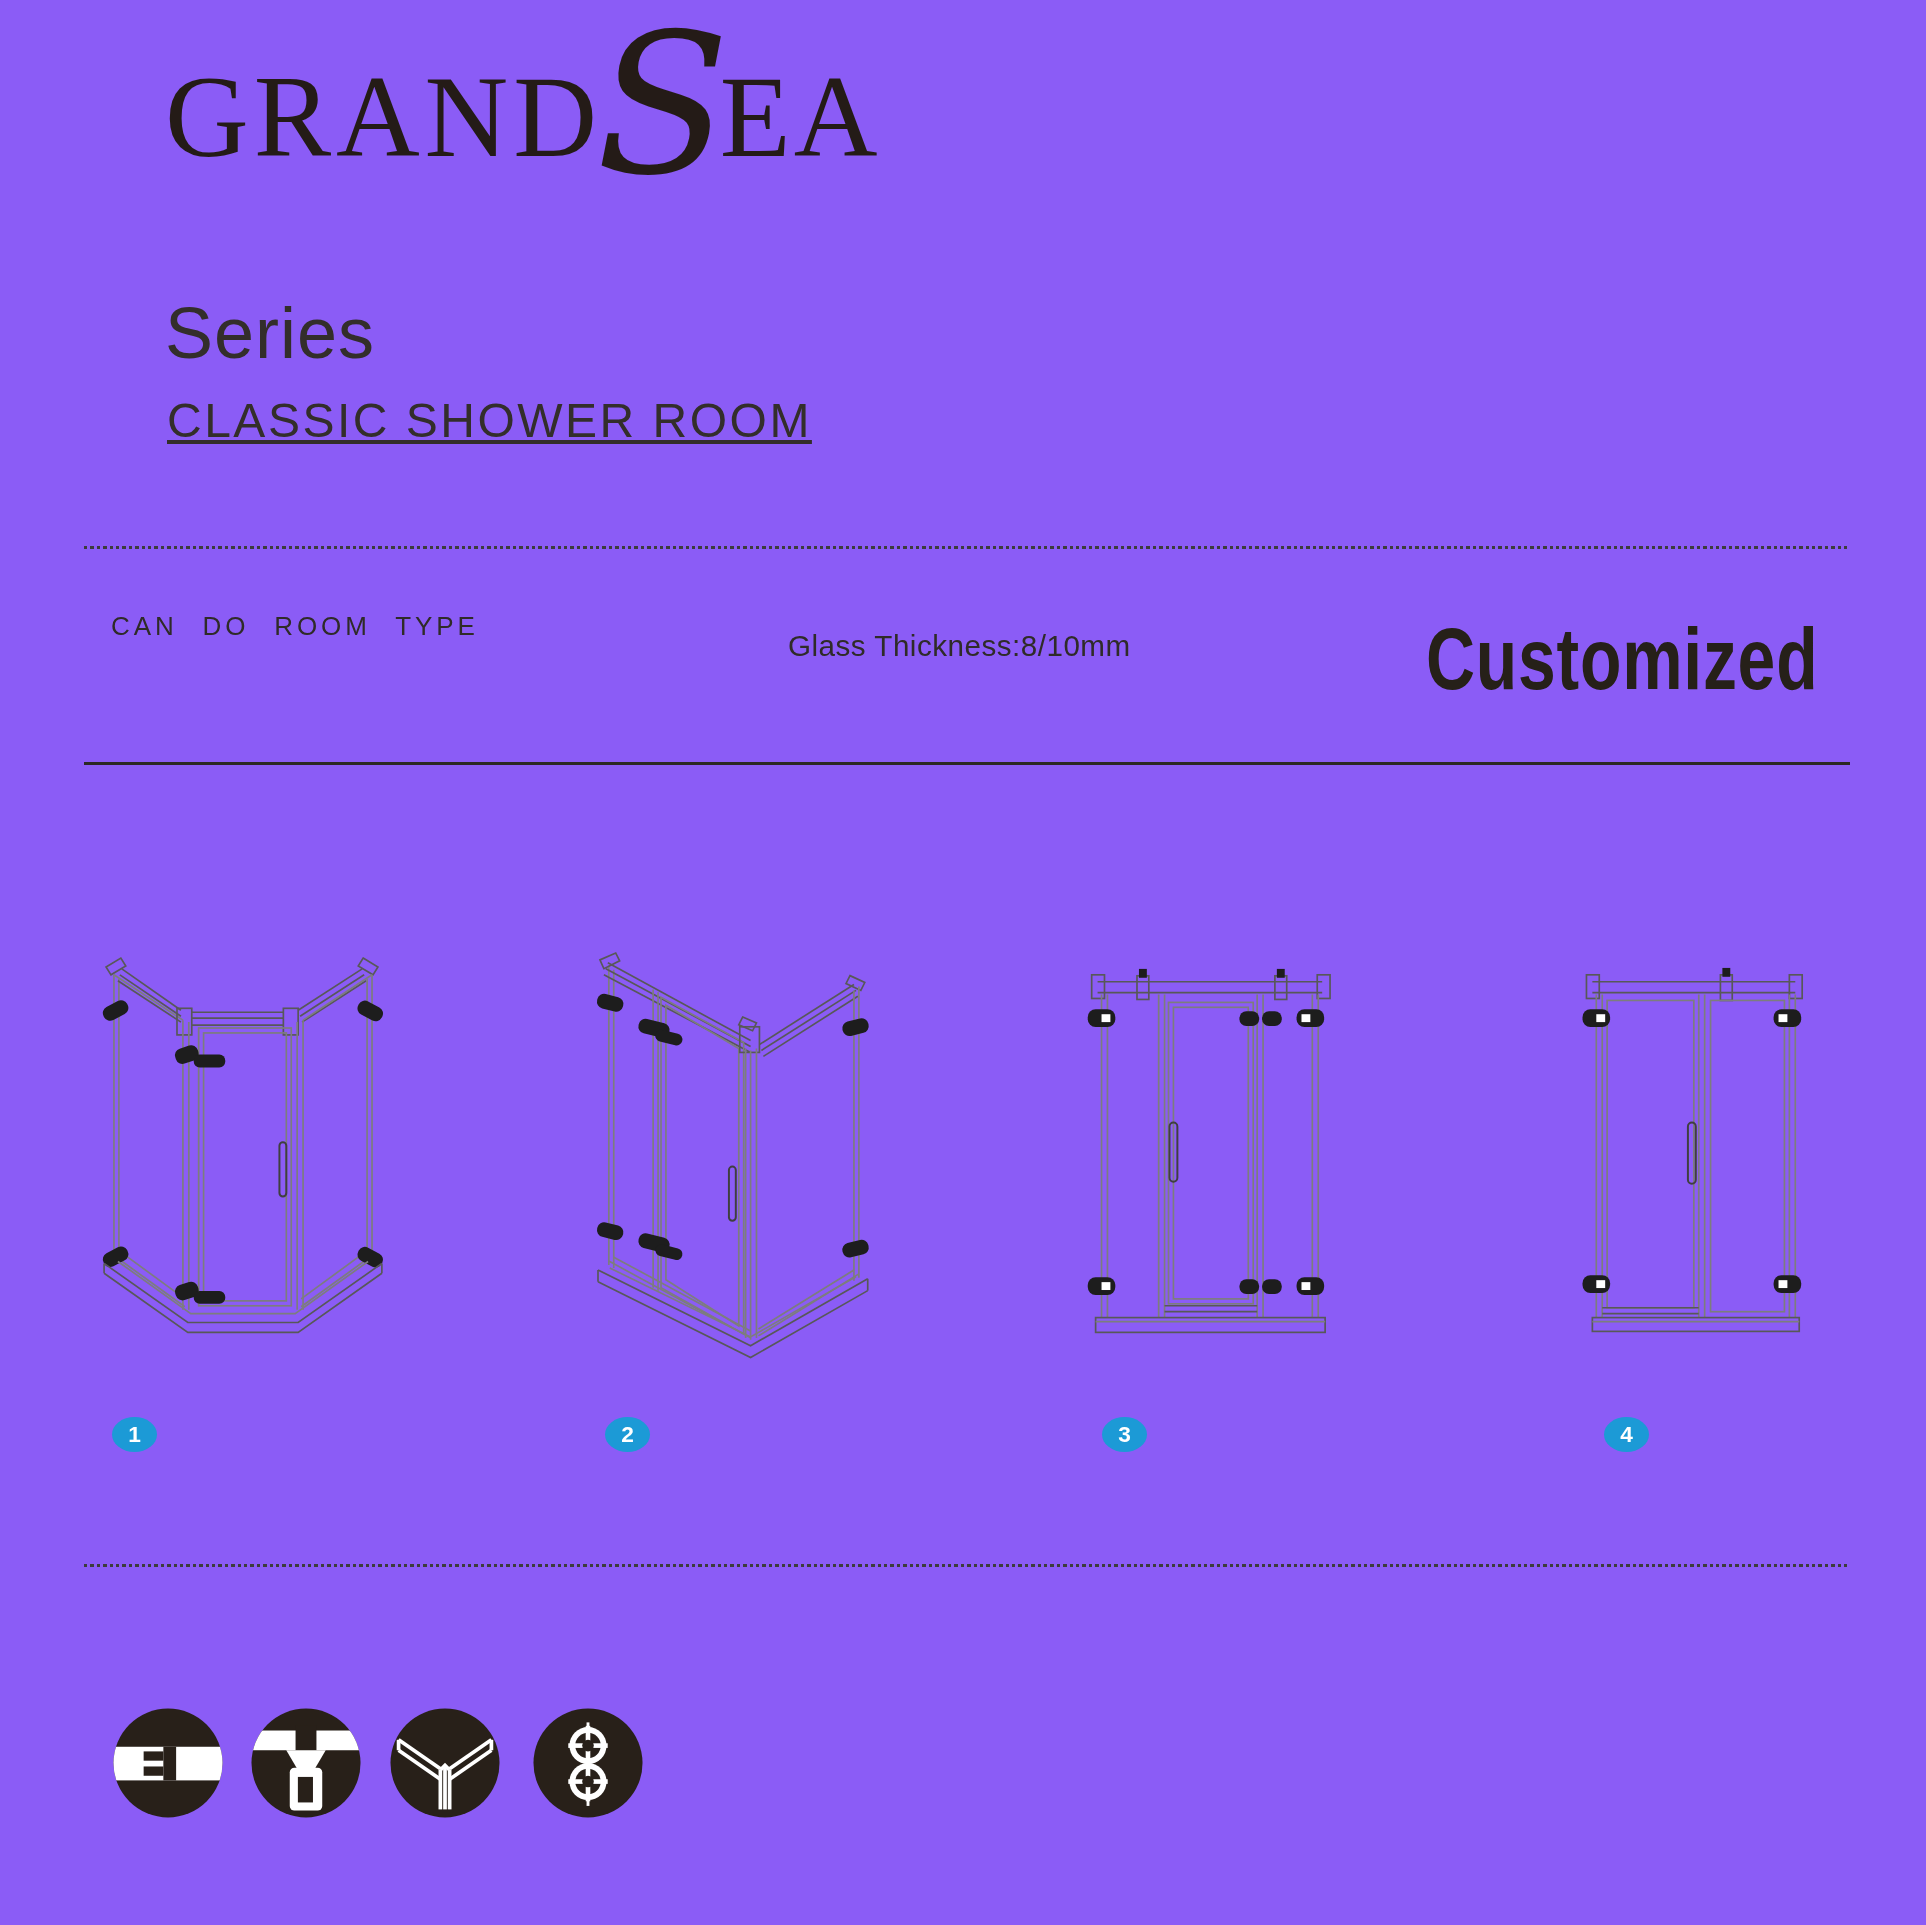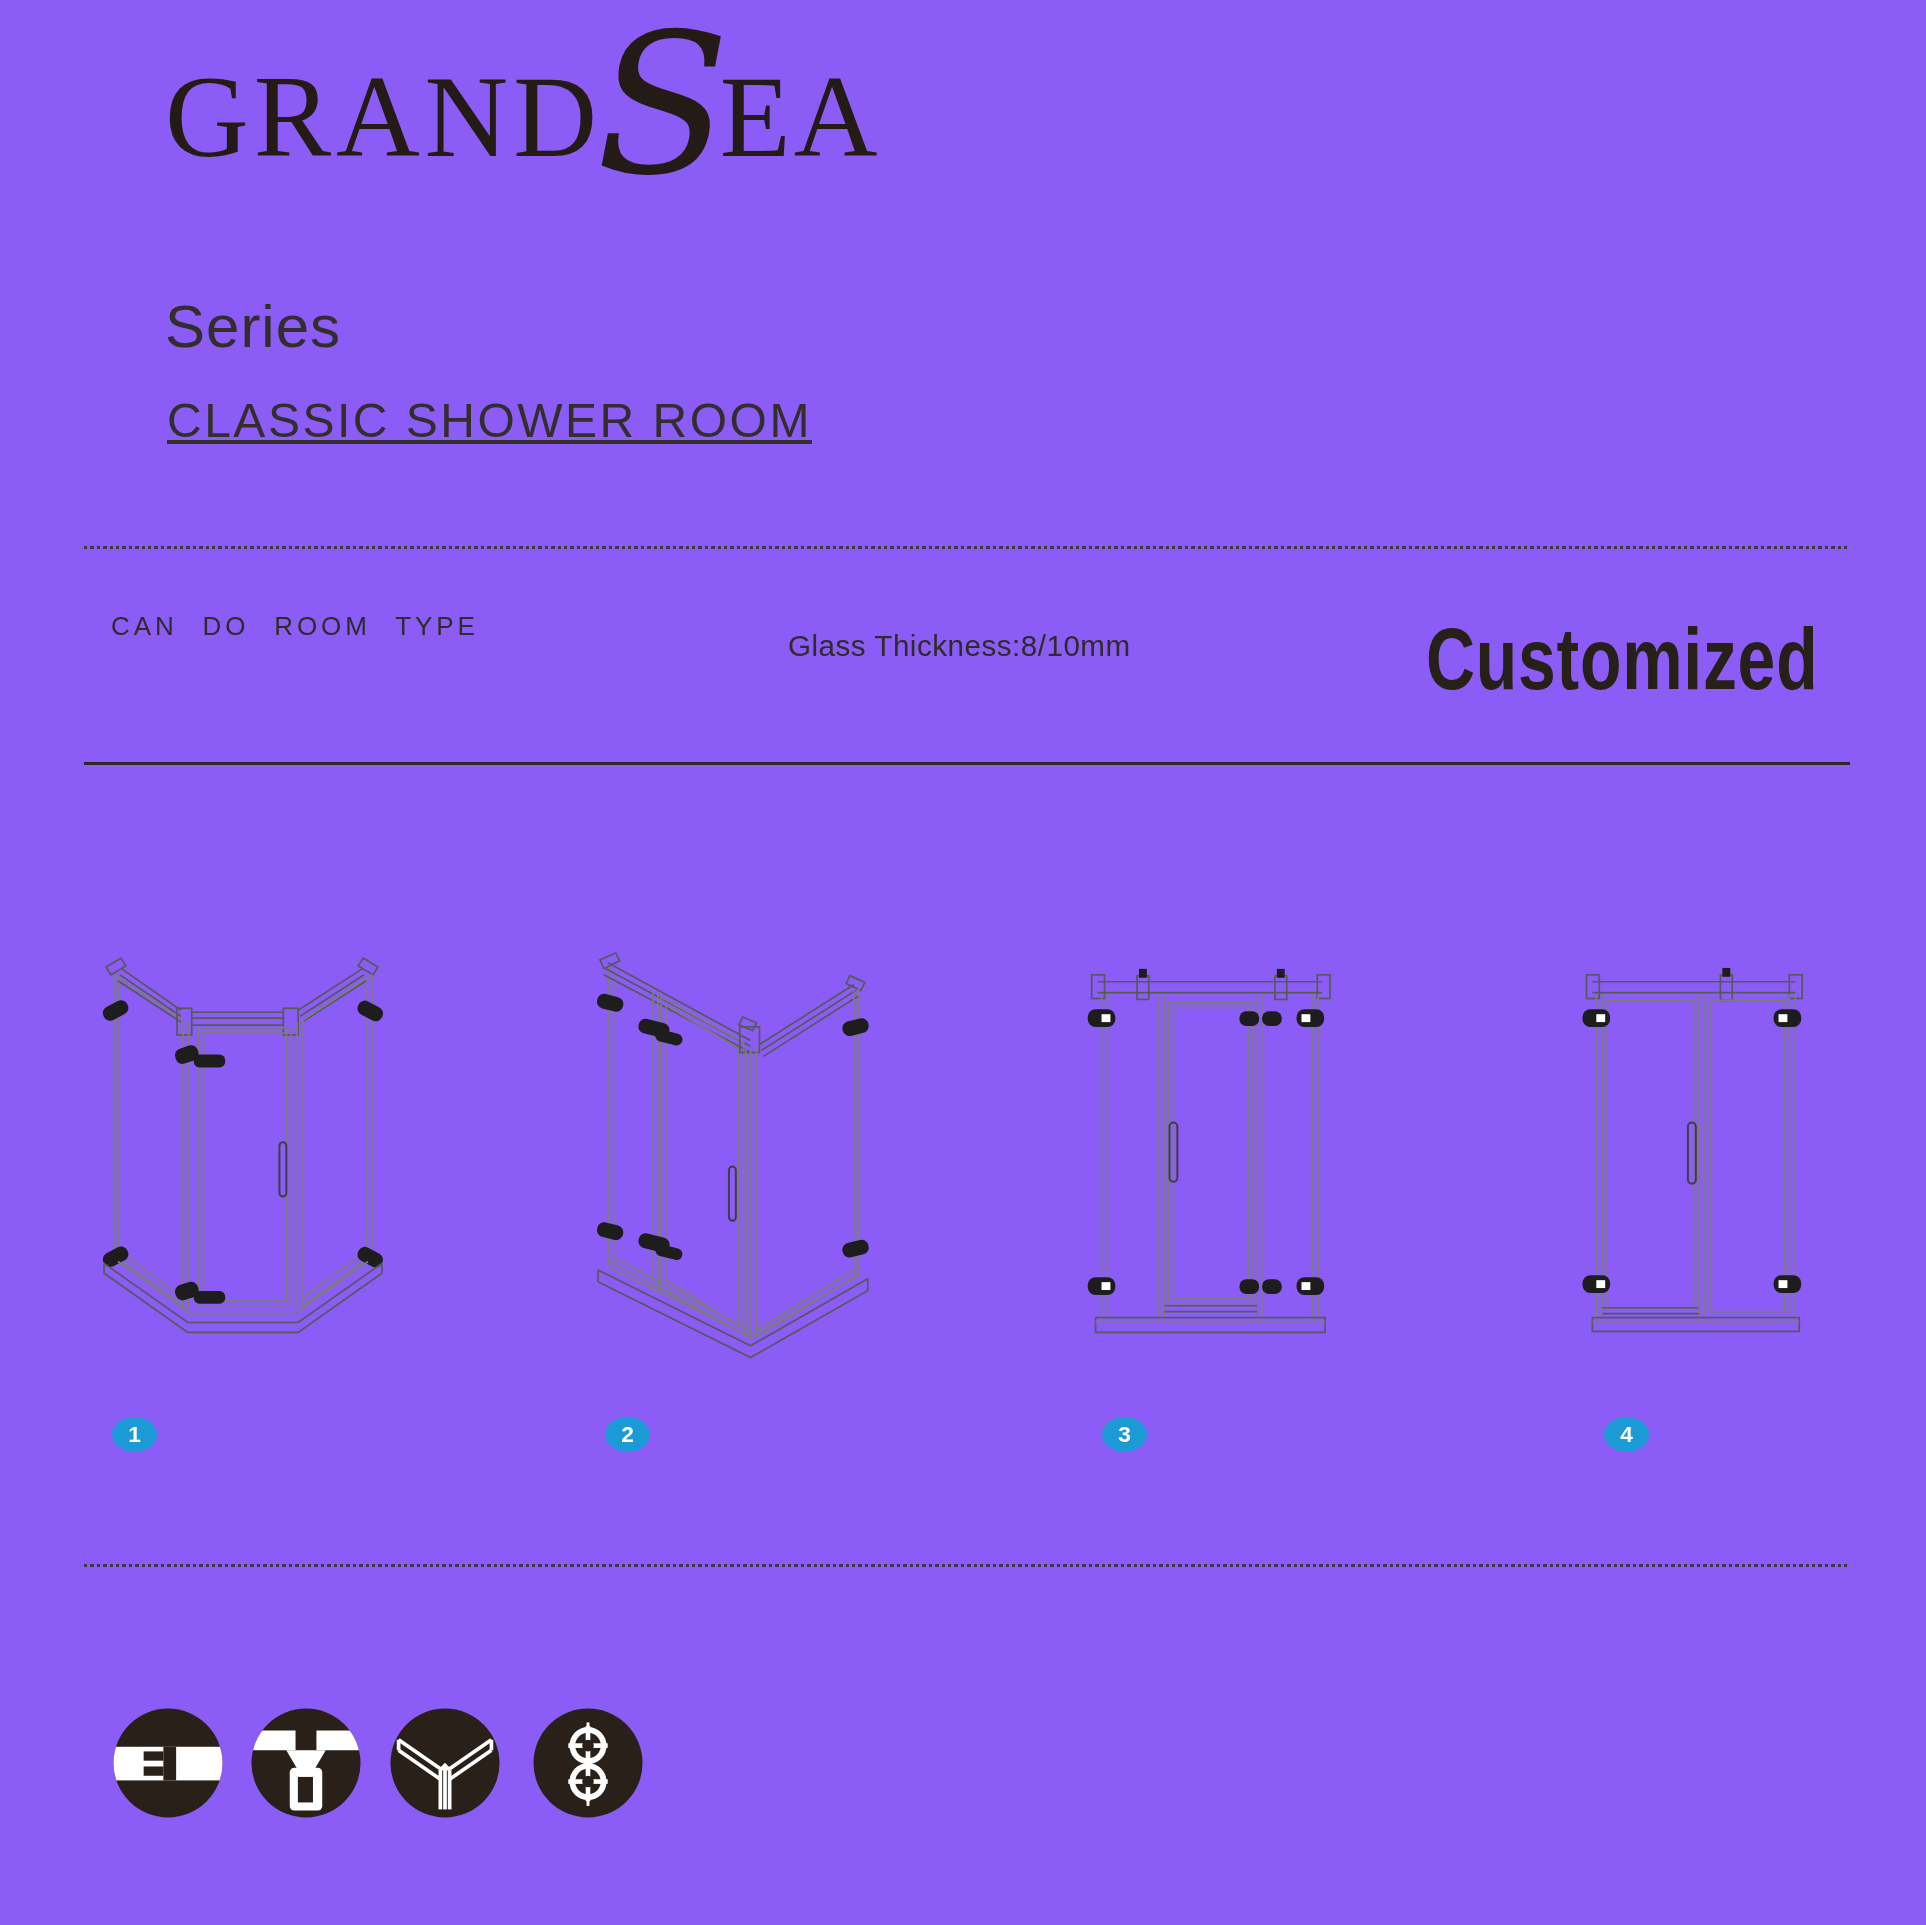--- a/index.html
+++ b/index.html
@@ -6,21 +6,21 @@
   .page{position:relative;width:1927px;height:1926px;background:#8b5cf6;overflow:hidden;
         font-family:"Liberation Sans",sans-serif;color:#2d2926;}
   
   .logo{position:absolute;left:165px;top:59px;white-space:nowrap;color:#241b17;
         font-family:"Liberation Serif",serif;line-height:1;}
   .logo-grand{font-size:116px;letter-spacing:4.9px;}
   .logo-s{font-family:"DejaVu Serif",serif;font-style:italic;font-size:195px;
           display:inline-block;vertical-align:baseline;line-height:0;position:relative;top:15.8px;
           margin:0 -9.9px 0 -5.9px;}
   .logo-ea{font-size:116px;letter-spacing:3px;}
-  .series-title{position:absolute;left:165px;top:292px;font-size:60px;color:#332e2b;letter-spacing:1px;}
+  .series-title{position:absolute;left:165px;top:292px;font-size:72px;color:#332e2b;letter-spacing:1px;}
   .series-sub{position:absolute;left:167px;top:393px;font-size:48px;color:#332e2b;letter-spacing:2.5px;text-decoration:underline;}
   
   .dotted{position:absolute;left:84px;width:1766px;height:3px;
           background:repeating-linear-gradient(90deg,#3c3c3c 0 3.4px,transparent 3.4px 6.4px);}
   .solid{position:absolute;left:84px;top:762px;width:1766px;height:3px;background:#2c2824;}
   
   .can-do{position:absolute;left:111px;top:611px;font-size:26px;letter-spacing:3.9px;word-spacing:13.8px;color:#2f2b28;}
   .specs{position:absolute;left:788px;top:627px;font-size:29.6px;line-height:38px;color:#2f2b28;letter-spacing:0.5px;text-align:center;}
   .customized{position:absolute;left:1426px;top:609px;font-size:87px;font-weight:bold;color:#262019;
               transform:scaleX(0.78);transform-origin:left top;letter-spacing:1px;white-space:nowrap;}

